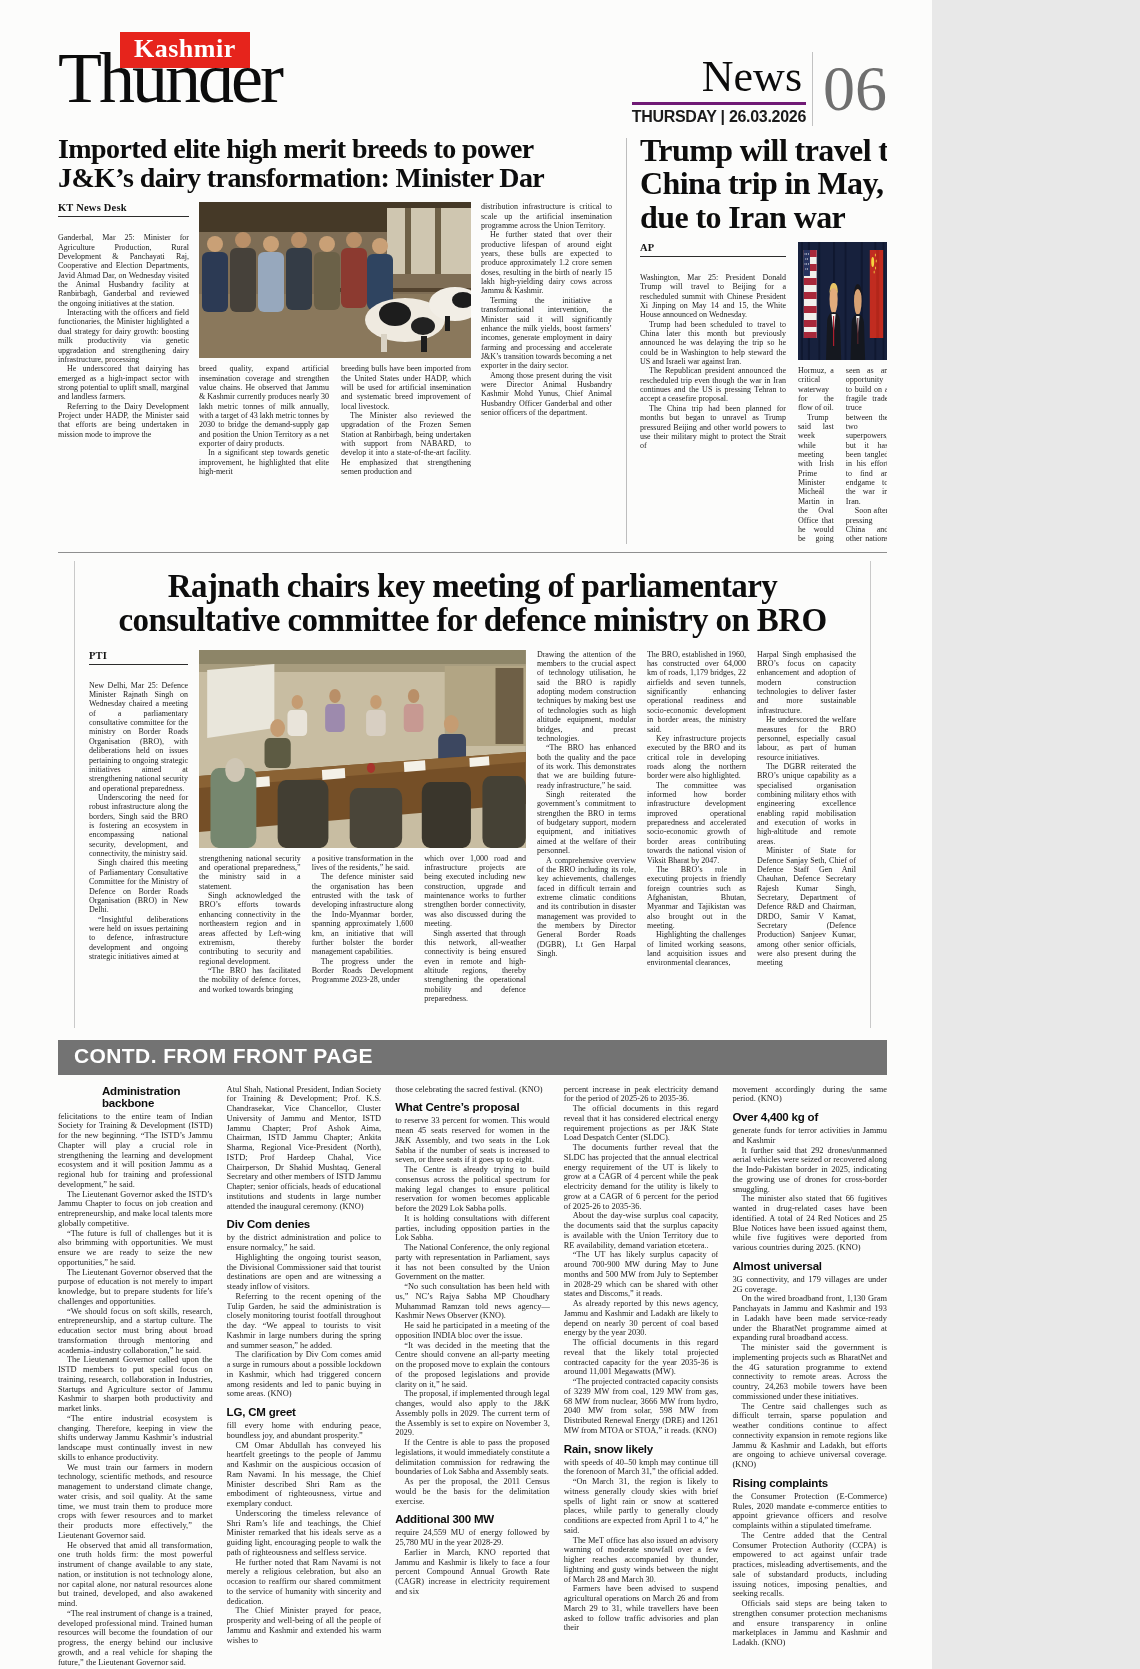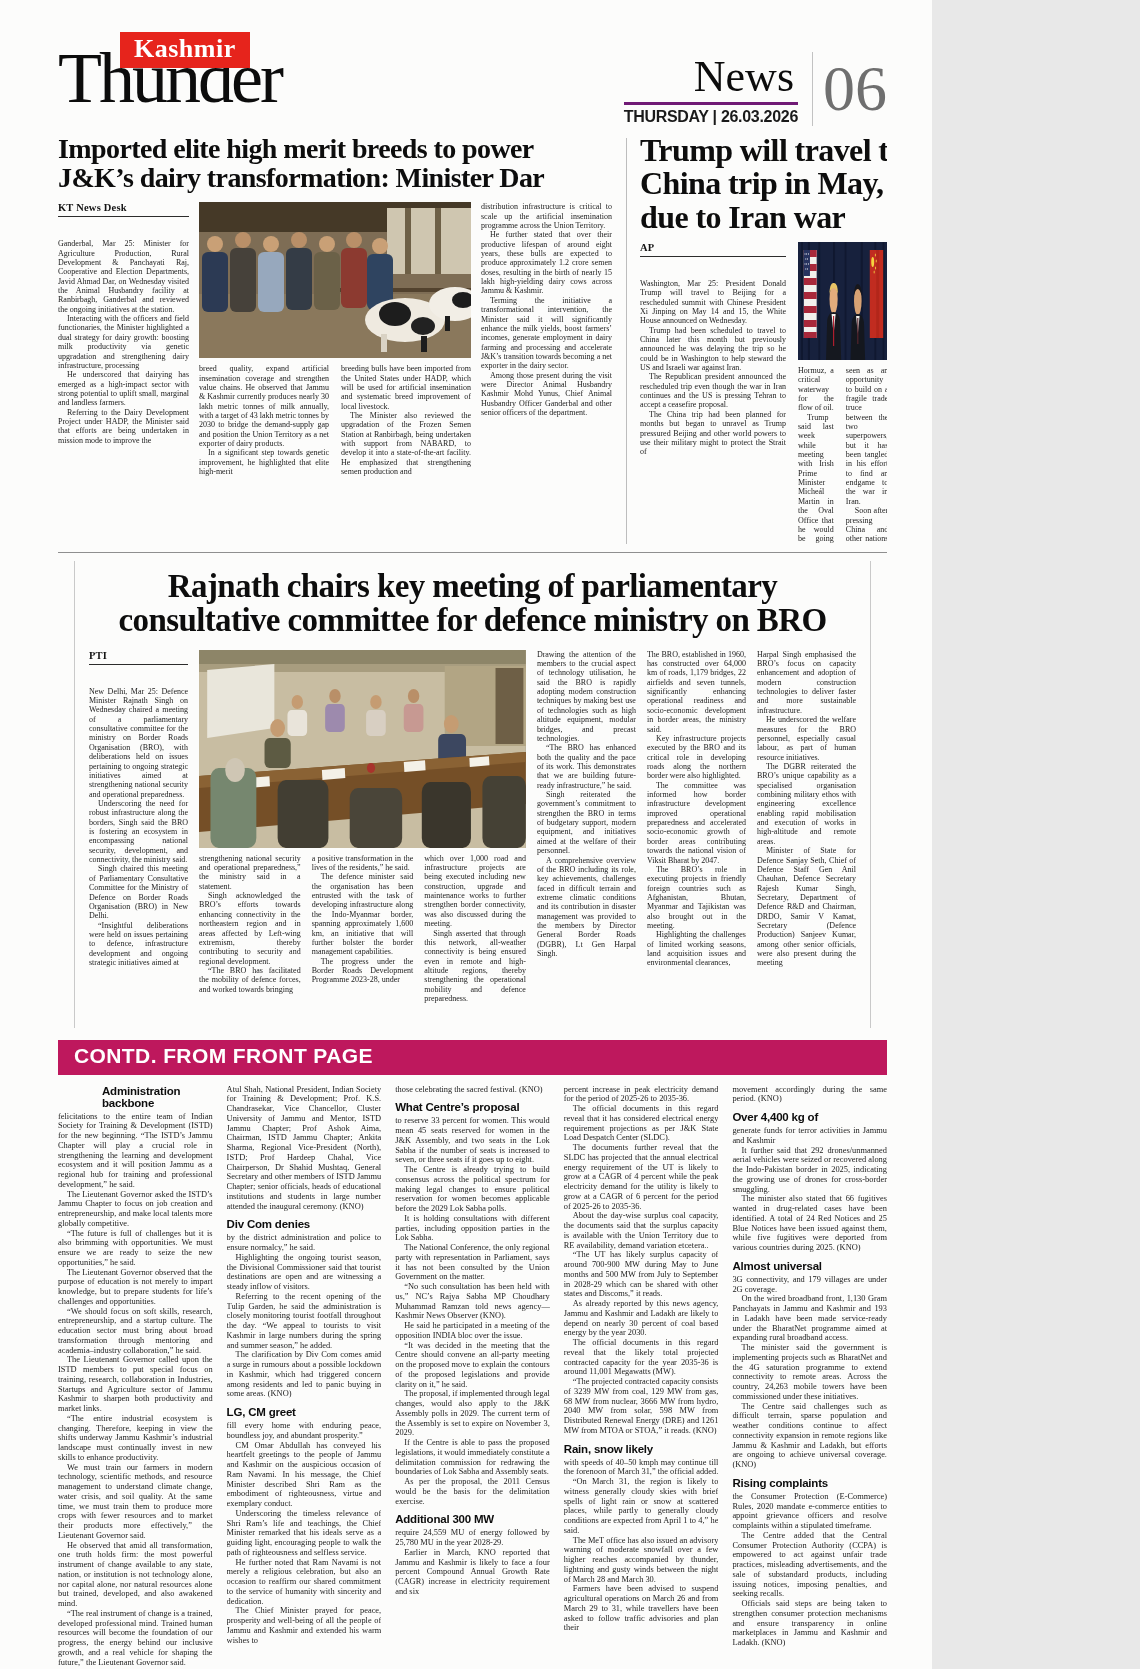--- a/index.html
+++ b/index.html
@@ -14,25 +14,25 @@
   .logo-kashmir{position:absolute;left:62px;top:-2px;background:#e6241c;color:#fff;
         font-family:"Liberation Serif",serif;font-size:26px;font-weight:700;
         padding:2px 14px 4px;letter-spacing:0.5px;}
   .head-right{display:flex;align-items:stretch;}
   .section-block{text-align:right;align-self:flex-end;}
   .section-name{font-size:44px;line-height:1;font-family:"Liberation Serif",serif;
         border-bottom:3px solid #701a75;padding:0 4px 3px 30px;color:#0c0c0c;}
   .date-line{font-family:"Liberation Sans",sans-serif;font-weight:700;font-size:16px;
         letter-spacing:-0.3px;padding-top:3px;color:#1a1a1a;white-space:nowrap;}
   .page-num{font-size:64px;line-height:74px;color:#6f6f6f;font-family:"Liberation Serif",serif;
-        border-left:1px solid #c2c2c2;margin-left:14px;padding-left:10px;align-self:flex-end;}
+        border-left:1px solid #c2c2c2;margin-left:6px;padding-left:10px;align-self:flex-end;}
   
   h2{margin:0;font-weight:700;line-height:1.04;letter-spacing:-0.6px;color:#0d0d0d;}
   .byline{font-size:10.5px;font-weight:700;border-bottom:1px solid #2c2c2c;
-        padding-bottom:3px;margin-bottom:22px;letter-spacing:0.2px;}
+        padding-bottom:3px;margin-bottom:16px;letter-spacing:0.2px;}
   .paras{font-size:8px;line-height:1.17;text-align:justify;
         -webkit-hyphens:auto;hyphens:auto;color:#1b1b1b;}
   .paras p{margin:0;}
   .paras p + p{text-indent:9px;}
   .photo{display:block;background:#888;overflow:hidden;}
   
   .top-row{display:flex;height:410px;overflow:hidden;}
   .art-left{width:556px;flex:none;}
   .vdiv{width:1px;background:#bdbdbd;margin:4px 13px 0 12px;flex:none;}
   .art-right{flex:1;min-width:0;}
@@ -55,21 +55,21 @@
   .bro-wrap{margin:8px 16px 0;border-left:1px solid #c9c9c9;border-right:1px solid #c9c9c9;
         padding:8px 14px 6px;}
   .bro-wrap h2{font-size:33px;text-align:center;margin-bottom:12px;}
   .bro-body{display:flex;gap:11px;height:372px;overflow:hidden;}
   .bro-col{flex:1;min-width:0;}
   .bro-mid{flex:3.3;min-width:0;}
   .bro-mid .photo{width:100%;height:198px;margin-bottom:6px;}
   .bro-sub{display:flex;gap:11px;height:166px;overflow:hidden;}
   .bro-sub .paras{flex:1;}
   
-  .contd-bar{margin-top:12px;background:#be185d;color:#fff;
+  .contd-bar{margin-top:12px;background:#737373;color:#fff;
         font-family:"Liberation Sans",sans-serif;font-weight:700;font-size:21px;
         letter-spacing:0.4px;padding:4px 16px 7px;}
   
   .bottom-row{display:flex;gap:14px;height:592px;overflow:hidden;margin-top:10px;}
   .bcol{flex:1;min-width:0;overflow:hidden;}
   .bcol .paras{font-size:8.4px;line-height:1.16;}
   .bcol h4{font-family:"Liberation Sans",sans-serif;font-weight:700;font-size:11.5px;
         margin:7px 0 3px;letter-spacing:-0.2px;color:#0d0d0d;}
   .bcol h4.first{margin-top:0;margin-left:44px;}
 </style>

